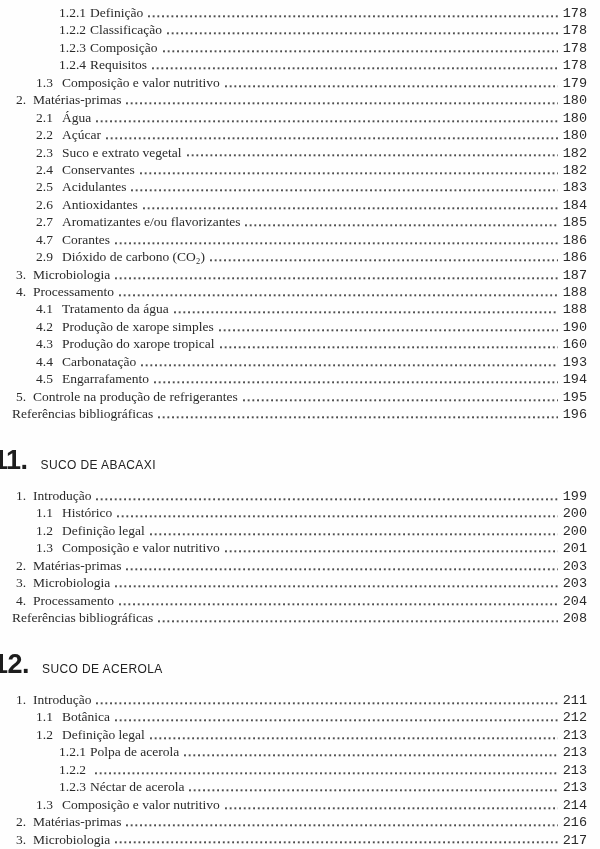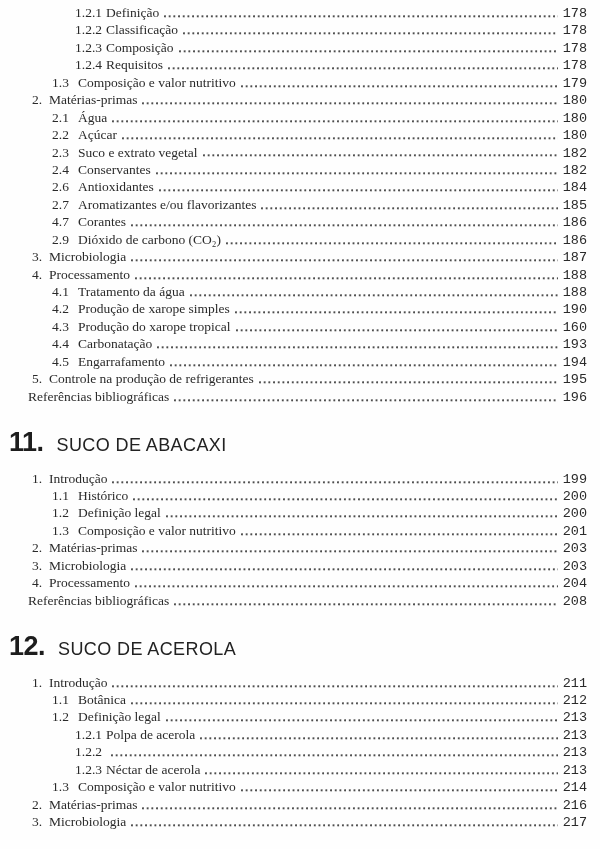--- a/index.html
+++ b/index.html
@@ -11,21 +11,21 @@
     width: 600px;
     height: 849px;
     overflow: hidden;
     font-family: "Liberation Serif", "DejaVu Serif", serif;
     color: #2a2a2a;
   }
   .toc-page {
     box-sizing: border-box;
     width: 600px;
     height: 849px;
-    padding: 4px 13px 0 28px;
+    padding: 4px 13px 0 12px;
     background: #fefefe;
   }
   .toc-row {
     display: flex;
     align-items: baseline;
     line-height: 17.45px;
     height: 17.45px;
     font-size: 13.5px;
     white-space: nowrap;
   }
@@ -60,21 +60,21 @@
   }
   .chapter-num {
     font-family: "Liberation Sans", "DejaVu Sans", sans-serif;
     font-weight: bold;
     font-size: 27px;
     letter-spacing: -0.5px;
     color: #1d1d1d;
   }
   .chapter-title {
     font-family: "Liberation Sans", "DejaVu Sans", sans-serif;
-    font-size: 18px;
+    font-size: 12px;
     letter-spacing: 0.4px;
     margin-left: 13px;
     color: #222222;
     text-align: right;
   }
 </style>
 </head>
 <body>
 
 <div class="toc-page">
@@ -133,20 +133,26 @@
         <span class="dots"></span>
         <span class="page-num">182</span>
       </div>
       <div class="toc-row lvl2">
         <span class="num">2.4</span>
         <span class="label">Conservantes</span>
         <span class="dots"></span>
         <span class="page-num">182</span>
       </div>
       <div class="toc-row lvl2">
+        <span class="num">2.5</span>
+        <span class="label">Acidulantes</span>
+        <span class="dots"></span>
+        <span class="page-num">183</span>
+      </div>
+      <div class="toc-row lvl2">
         <span class="num">2.6</span>
         <span class="label">Antioxidantes</span>
         <span class="dots"></span>
         <span class="page-num">184</span>
       </div>
       <div class="toc-row lvl2">
         <span class="num">2.7</span>
         <span class="label">Aromatizantes e/ou flavorizantes</span>
         <span class="dots"></span>
         <span class="page-num">185</span>

